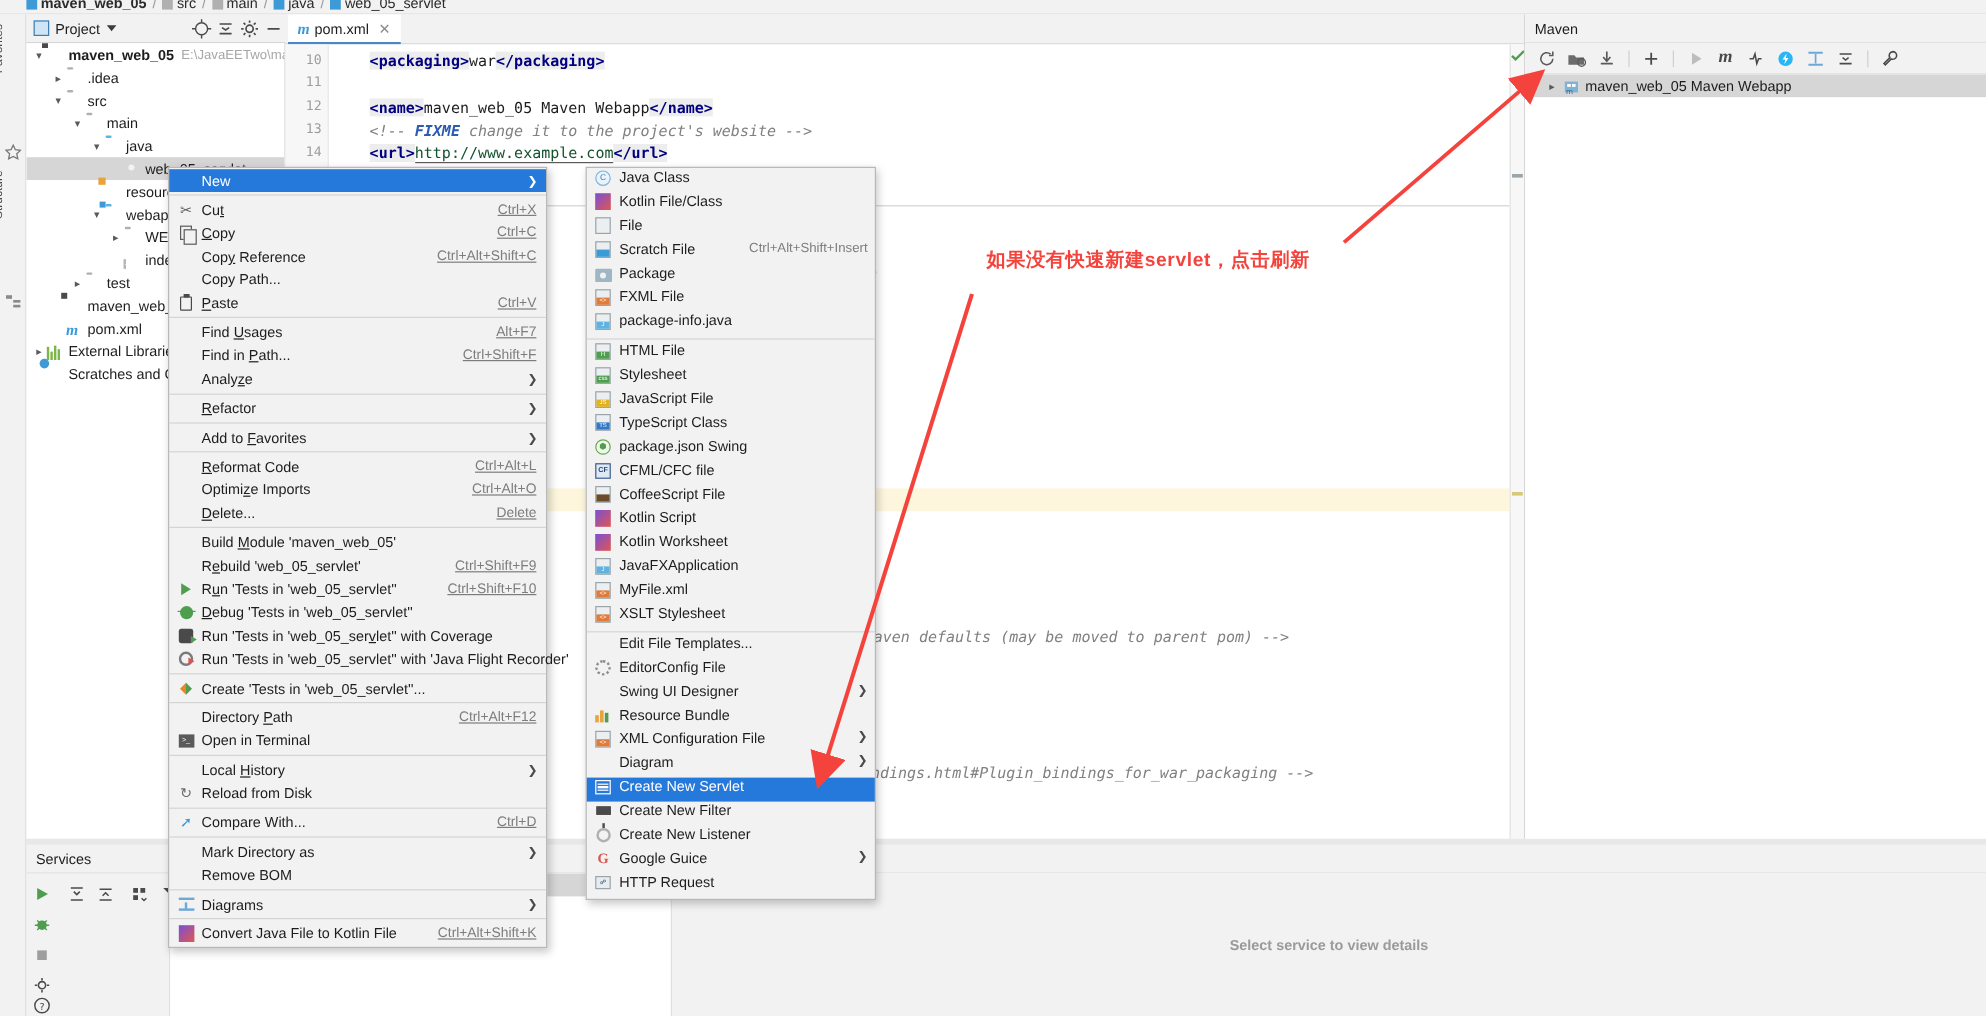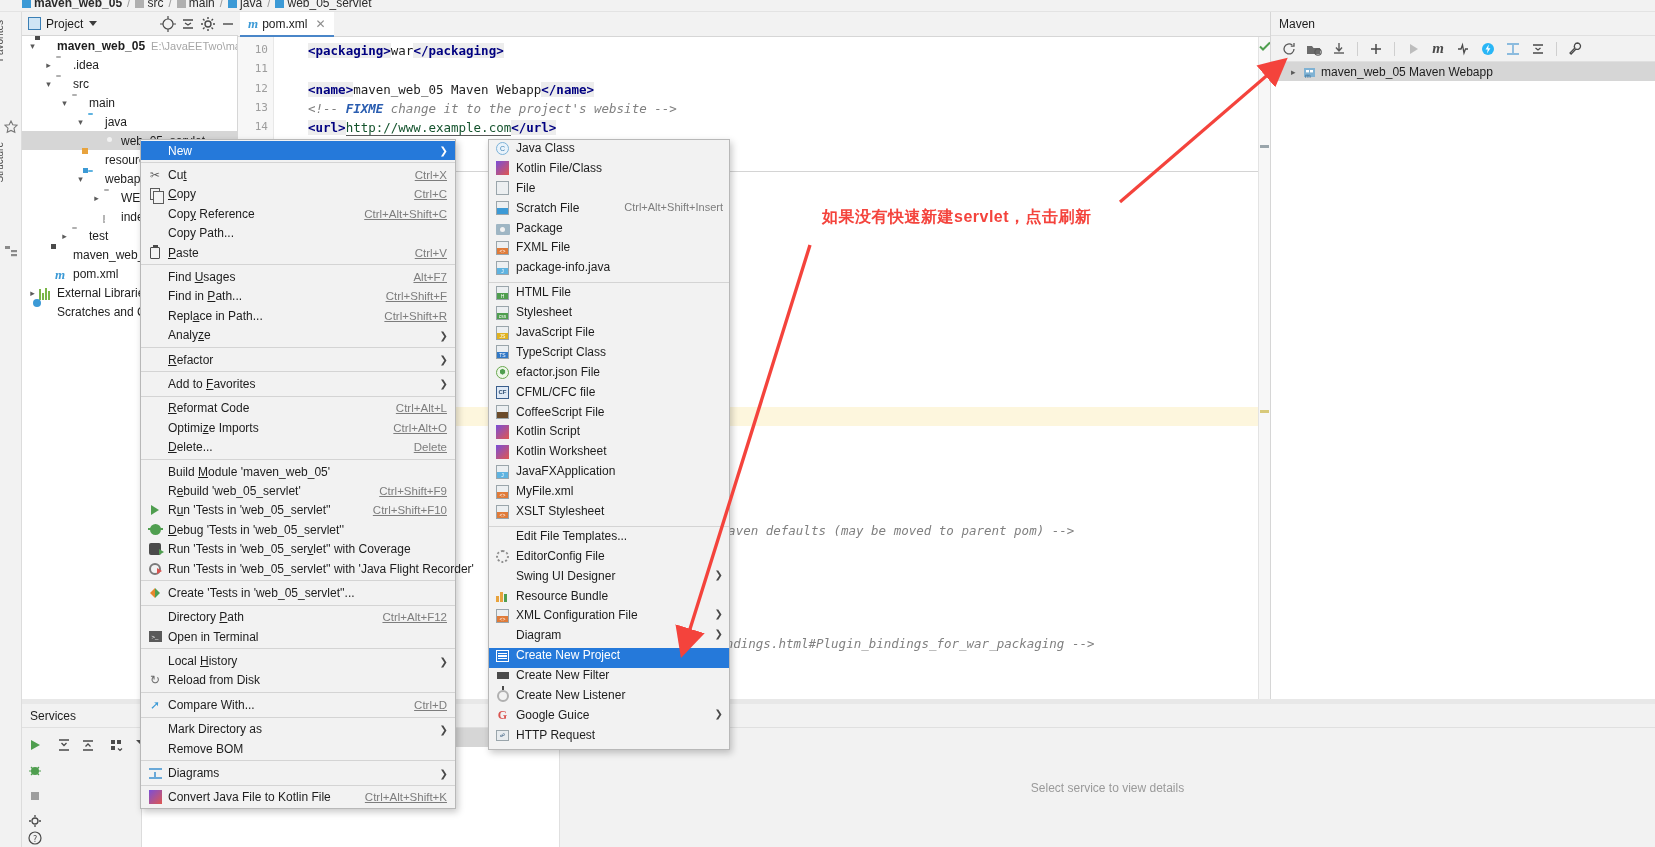--- a/index.html
+++ b/index.html
@@ -185,20 +185,21 @@
     font-size: 12px; border-bottom: 1px solid #e0e0e0;
   }
   .svc-toolbar {
     position: absolute; left: 22px; top: 728px; width: 120px; height: 119px;
     background: #f2f2f2; border-right: 1px solid #dcdcdc;
   }
   .svc-toolbar .stb { position: absolute; width: 20px; height: 20px; display:flex;align-items:center;justify-content:center; }
   .svc-body {
     position: absolute; left: 142px; top: 728px; width: 1513px; height: 119px;
     background: #ffffff;
+    font-weight: bold;
   }
   .svc-tree {
     position: absolute; left: 0; top: 0; width: 418px; height: 119px;
     border-right: 1px solid #e0e0e0; background: #fff;
   }
   .svc-row {
     height: 19px; display: flex; align-items: center; font-size: 12px;
     padding-left: 8px; white-space: nowrap; background: #d6d6d6;
   }
   .svc-row .arrow { width: 14px; color: #5a5a5a; font-size: 9px; }
@@ -690,25 +691,20 @@
           <span class="txt">Find <span class="u">U</span>sages</span>
           <span class="acc">Alt+F7</span>
         </div>
         <div class="mi">
           <span class="mico"></span>
           <span class="txt">Find in <span class="u">P</span>ath...</span>
           <span class="acc">Ctrl+Shift+F</span>
         </div>
         <div class="mi">
           <span class="mico"></span>
-          <span class="txt">Repl<span class="u">a</span>ce in Path...</span>
-          <span class="acc">Ctrl+Shift+R</span>
-        </div>
-        <div class="mi">
-          <span class="mico"></span>
           <span class="txt">Analy<span class="u">z</span>e</span>
           <span class="sub">❯</span>
         </div>
         <div class="msep"></div>
         <div class="mi">
           <span class="mico"></span>
           <span class="txt"><span class="u">R</span>efactor</span>
           <span class="sub">❯</span>
         </div>
         <div class="msep"></div>
@@ -920,21 +916,21 @@
             <span class="g g-doc">
               <span class="tip" style="background:#3178c6">TS</span>
             </span>
           </span>
           <span>TypeScript Class</span>
         </div>
         <div class="si">
           <span class="sico">
             <span class="g-circ" style="border-color:#6aa84f;color:#4f9e4f;background:#eef7e9;">⬢</span>
           </span>
-          <span>efactor.json File</span>
+          <span>package.json Swing</span>
         </div>
         <div class="si">
           <span class="sico">
             <span class="g-sq">CF</span>
           </span>
           <span>CFML/CFC file</span>
         </div>
         <div class="si">
           <span class="sico">
             <span class="g g-doc">
@@ -1020,21 +1016,21 @@
           <span class="sub">❯</span>
         </div>
         <div class="si hi">
           <span class="sico">
             <span class="g-srv">
               <i></i>
               <i></i>
               <i></i>
             </span>
           </span>
-          <span>Create New Project</span>
+          <span>Create New Servlet</span>
         </div>
         <div class="si">
           <span class="sico">
             <span class="g-funnel"></span>
           </span>
           <span>Create New Filter</span>
         </div>
         <div class="si">
           <span class="sico">
             <span class="g-head"></span>

